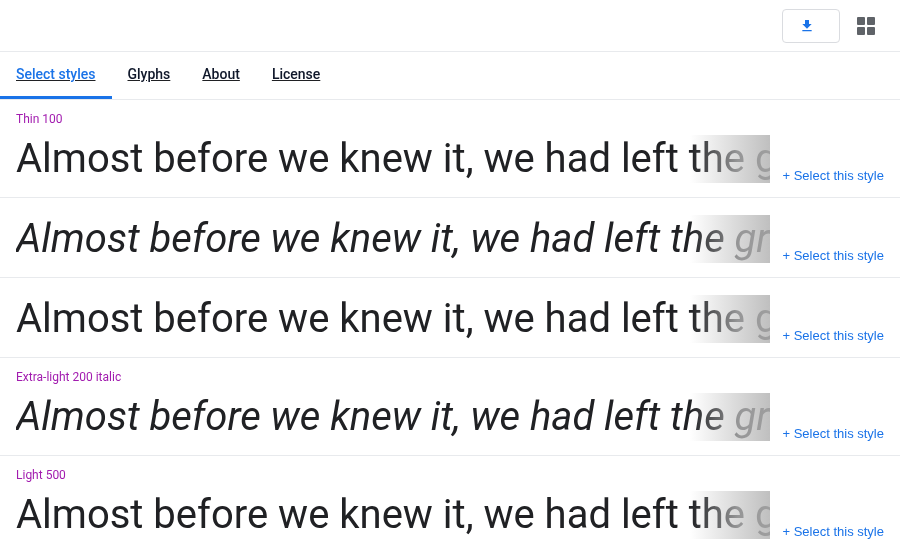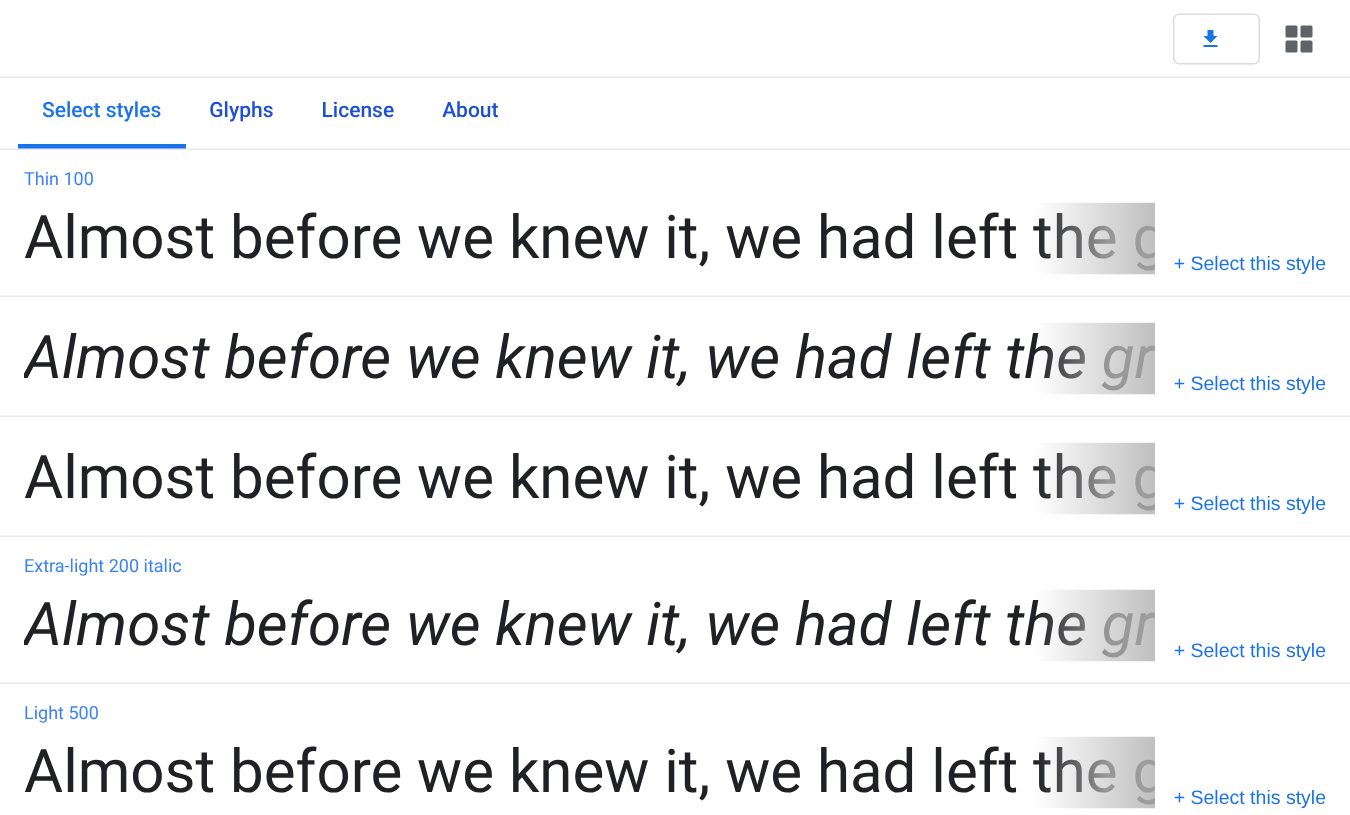--- a/index.html
+++ b/index.html
@@ -58,26 +58,27 @@
     .grid-cell {
       background: #5f6368;
       border-radius: 1px;
     }
 
     
     .nav-tabs {
       display: flex;
       align-items: flex-start;
       border-bottom: 1px solid #e8eaed;
-      padding: 0 12px;
+      padding: 0 0;
+      text-decoration: underline;
     }
     .nav-tab {
       padding: 14px 16px;
       font-size: 14px;
-      color: #1d4ed8;
+      color: #0f172a;
       cursor: pointer;
       border-bottom: 3px solid transparent;
       text-decoration: none;
       font-weight: 500;
     }
     .nav-tab.active {
       color: #1a73e8;
       border-bottom: 3px solid #1a73e8;
     }
 
@@ -86,21 +87,21 @@
       overflow-y: auto;
     }
     .style-row {
       border-bottom: 1px solid #e8eaed;
       padding: 12px 16px 10px 16px;
       position: relative;
       overflow: hidden;
     }
     .style-label {
       font-size: 12px;
-      color: #3b82f6;
+      color: #a21caf;
       margin-bottom: 4px;
       font-weight: 400;
     }
     .style-preview-wrapper {
       display: flex;
       align-items: center;
       justify-content: space-between;
       overflow: hidden;
     }
     .style-preview-text {
@@ -158,22 +159,22 @@
         <div class="grid-cell"></div>
         <div class="grid-cell"></div>
       </div>
     </button>
   </div>
 </header>
 
 <nav class="nav-tabs">
   <a class="nav-tab active" href="#">Select styles</a>
   <a class="nav-tab" href="#">Glyphs</a>
+  <a class="nav-tab" href="#">About</a>
   <a class="nav-tab" href="#">License</a>
-  <a class="nav-tab" href="#">About</a>
 </nav>
 
 <div class="styles-list" id="styles-list">
 <div class="style-row">
       <div class="style-label">Thin 100</div>
       <div class="style-preview-wrapper">
         <div class="style-preview-text" style="position: relative; overflow: hidden;">Almost before we knew it, we had left the gr<div class="text-fade"></div></div>
         <button class="select-style-btn">+ Select this style</button>
       </div>
     </div>

